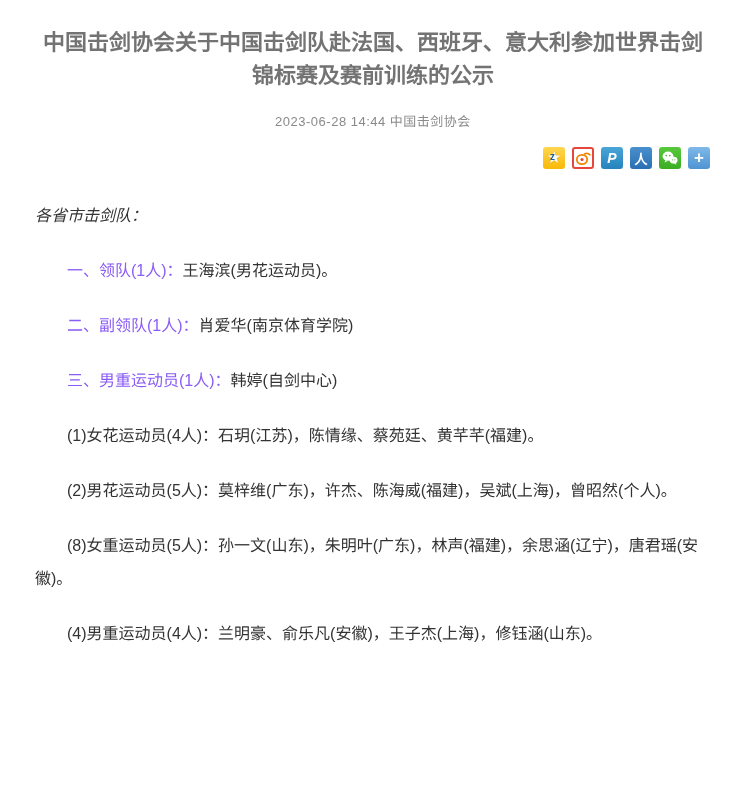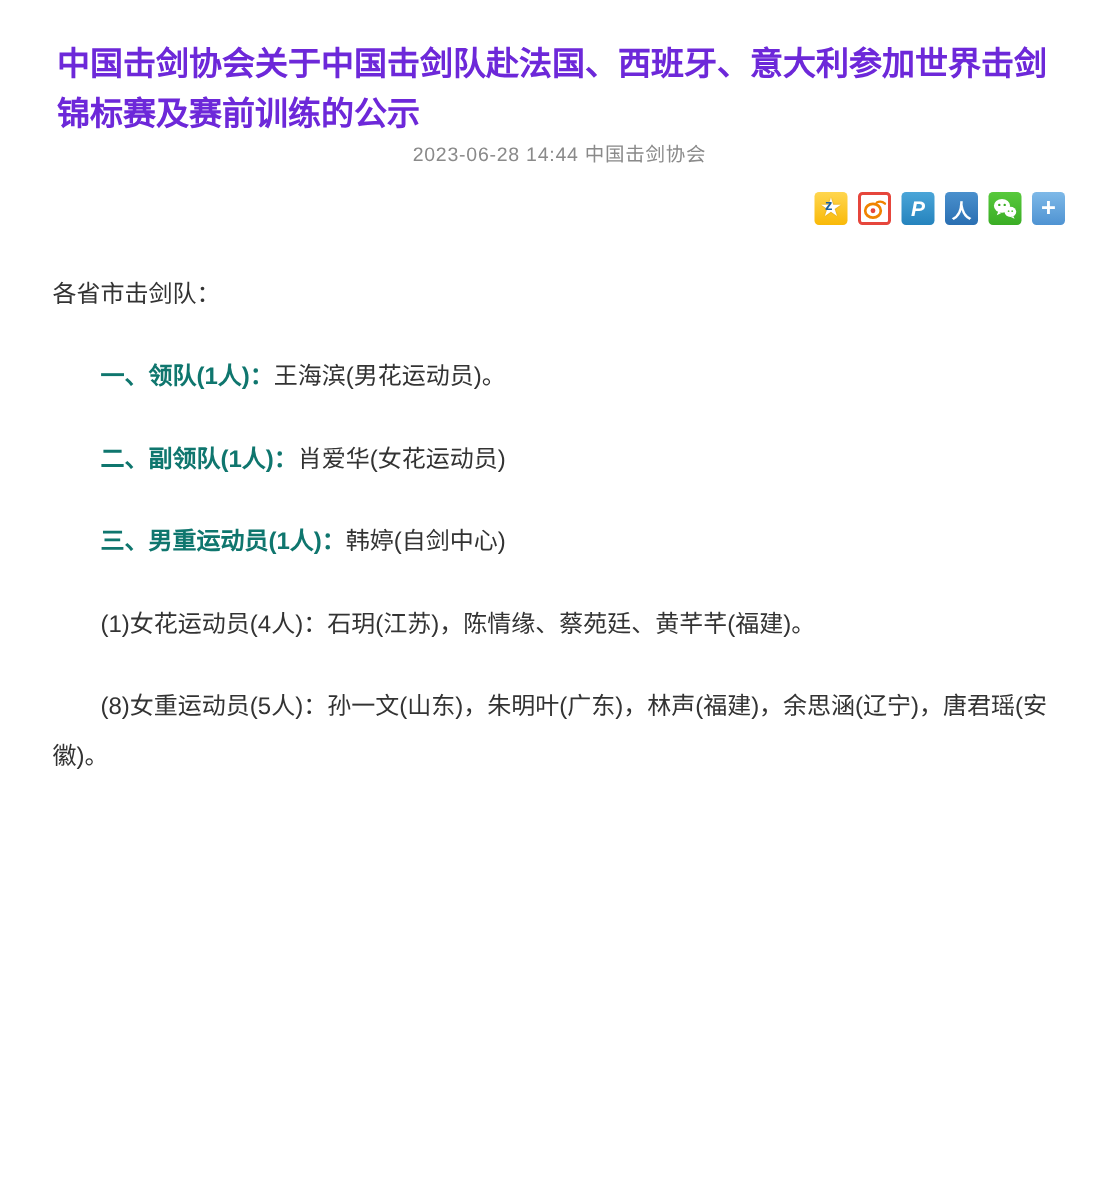--- a/index.html
+++ b/index.html
@@ -10,27 +10,28 @@
     margin: 0 auto;
     font-family: "Liberation Sans", "DejaVu Sans", sans-serif;
     color: #333333;
     overflow-x: hidden;
   }
   .page { width: 746px; padding-bottom: 20px; }
 
   
   .article-title {
     margin: 26px 38px 0;
+    text-align: center;
     font-size: 22px;
     font-weight: bold;
     line-height: 33px;
-    color: #6d28d9;
+    color: #737373;
   }
   .article-meta {
-    margin-top: 0;
+    margin-top: 19px;
     text-align: center;
     font-size: 13px;
     color: #8a8a8a;
     letter-spacing: 0.5px;
   }
 
   
   .share-bar {
     display: flex;
     justify-content: flex-end;
@@ -82,23 +83,23 @@
   .icon-more .pluschar { color: #ffffff; font-size: 17px; font-weight: bold; line-height: 20px; }
 
   
   .article-body {
     margin: 30px 35px 0;
     font-size: 16px;
     line-height: 33px;
     color: #333333;
   }
   .para { margin-top: 22px; }
-  .para.first { margin-top: 0; }
+  .para.first { margin-top: 0; font-style: italic; }
   .indent { text-indent: 2em; }
-  .section-heading { font-weight: bold; color: #0f766e; }
+  .section-heading { font-weight: normal; color: #8b5cf6; }
 </style>
 </head>
 <body>
 
 <div class="page">
 
   <h1 class="article-title">中国击剑协会关于中国击剑队赴法国、西班牙、意大利参加世界击剑锦标赛及赛前训练的公示</h1>
 
   <div class="article-meta">2023-06-28 14:44  中国击剑协会</div>
 
@@ -137,23 +138,25 @@
     </div>
   </div>
 
   <div class="article-body">
 
     <p class="para first">各省市击剑队：</p>
 
 
     <p class="para indent"><span class="section-heading">一、领队(1人)：</span><span>王海滨(男花运动员)。</span></p>
 
-    <p class="para indent"><span class="section-heading">二、副领队(1人)：</span><span>肖爱华(女花运动员)</span></p>
+    <p class="para indent"><span class="section-heading">二、副领队(1人)：</span><span>肖爱华(南京体育学院)</span></p>
 
     <p class="para indent"><span class="section-heading">三、男重运动员(1人)：</span><span>韩婷(自剑中心)</span></p>
 
 
     <p class="para indent">(1)女花运动员(4人)：石玥(江苏)，陈情缘、蔡苑廷、黄芊芊(福建)。</p>
+    <p class="para indent">(2)男花运动员(5人)：莫梓维(广东)，许杰、陈海威(福建)，吴斌(上海)，曾昭然(个人)。</p>
     <p class="para indent">(8)女重运动员(5人)：孙一文(山东)，朱明叶(广东)，林声(福建)，余思涵(辽宁)，唐君瑶(安徽)。</p>
+    <p class="para indent">(4)男重运动员(4人)：兰明豪、俞乐凡(安徽)，王子杰(上海)，修钰涵(山东)。</p>
 
   </div>
 
 </div>
 
 </body></html>

